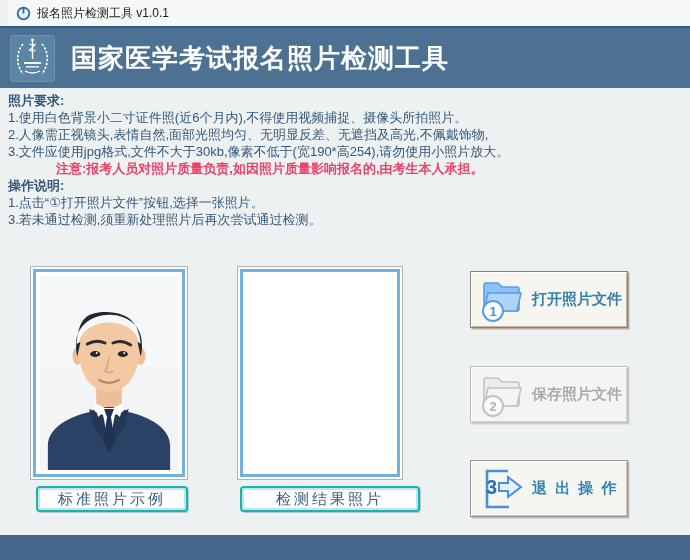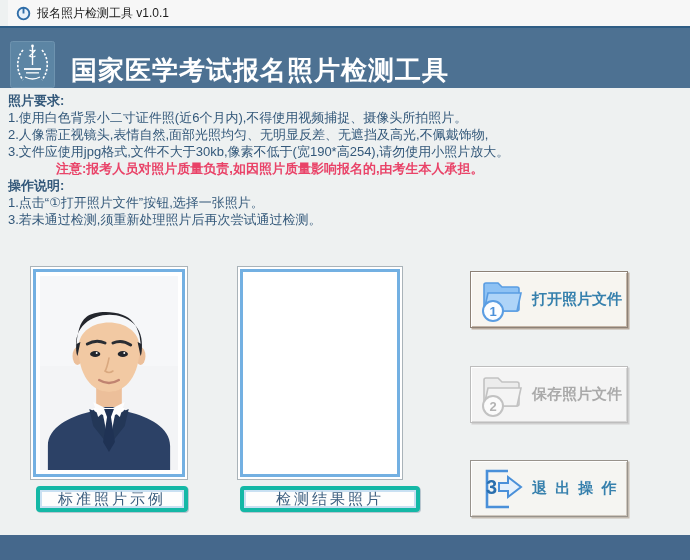--- a/index.html
+++ b/index.html
@@ -17,21 +17,21 @@
     padding-left:8px;
   }
   .titlebar .app-icon{width:15px;height:15px;margin-right:6px;flex:0 0 auto;}
   .titlebar .title-text{font-size:12px;color:#1c1c1c;}
   .titlebar .overflow{position:absolute;right:1px;top:4px;font-size:14px;color:#666;}
 
   
   .header{
     position:absolute;top:26px;left:0;width:100%;height:62px;
     background:#4d7192;border-top:2px solid #2e5d85;box-sizing:border-box;
-    display:flex;align-items:flex-end;
+    display:flex;align-items:center;
   }
   .logo{width:45px;height:47px;margin-left:10px;flex:0 0 auto;}
   .header-title{
     margin-left:16px;color:#ffffff;font-size:26px;font-weight:bold;letter-spacing:1px;
   }
 
   
   .textblock{
     position:absolute;top:92px;left:8px;width:678px;
     font-size:13px;line-height:17px;color:#33587a;
@@ -49,21 +49,21 @@
     border:3px solid #73b0e2;background:#fff;padding:4px;
   }
   .frame-inner .photo{width:100%;height:100%;display:block;}
   #frame-sample{left:30px;width:158px;height:214px;}
   #frame-result{left:237px;width:166px;height:214px;}
   .blank-photo{width:100%;height:100%;background:#ffffff;}
 
   
   .plate{
     position:absolute;top:486px;height:26px;box-sizing:border-box;
-    background:#fdfdfd;border:4px solid #14b8a6;border-radius:4px;
+    background:#fdfdfd;border:2px solid #14b8a6;border-radius:4px;
     box-shadow:inset 0 0 0 2px #c9e0f2, 1px 1px 0 #b9c6cf;
     display:flex;align-items:center;justify-content:center;
     font-size:15px;color:#3a5d7e;letter-spacing:3px;
   }
   #plate-sample{left:36px;width:152px;}
   #plate-result{left:240px;width:180px;}
 
   
   .btn{
     position:absolute;left:470px;width:158px;height:57px;box-sizing:border-box;

